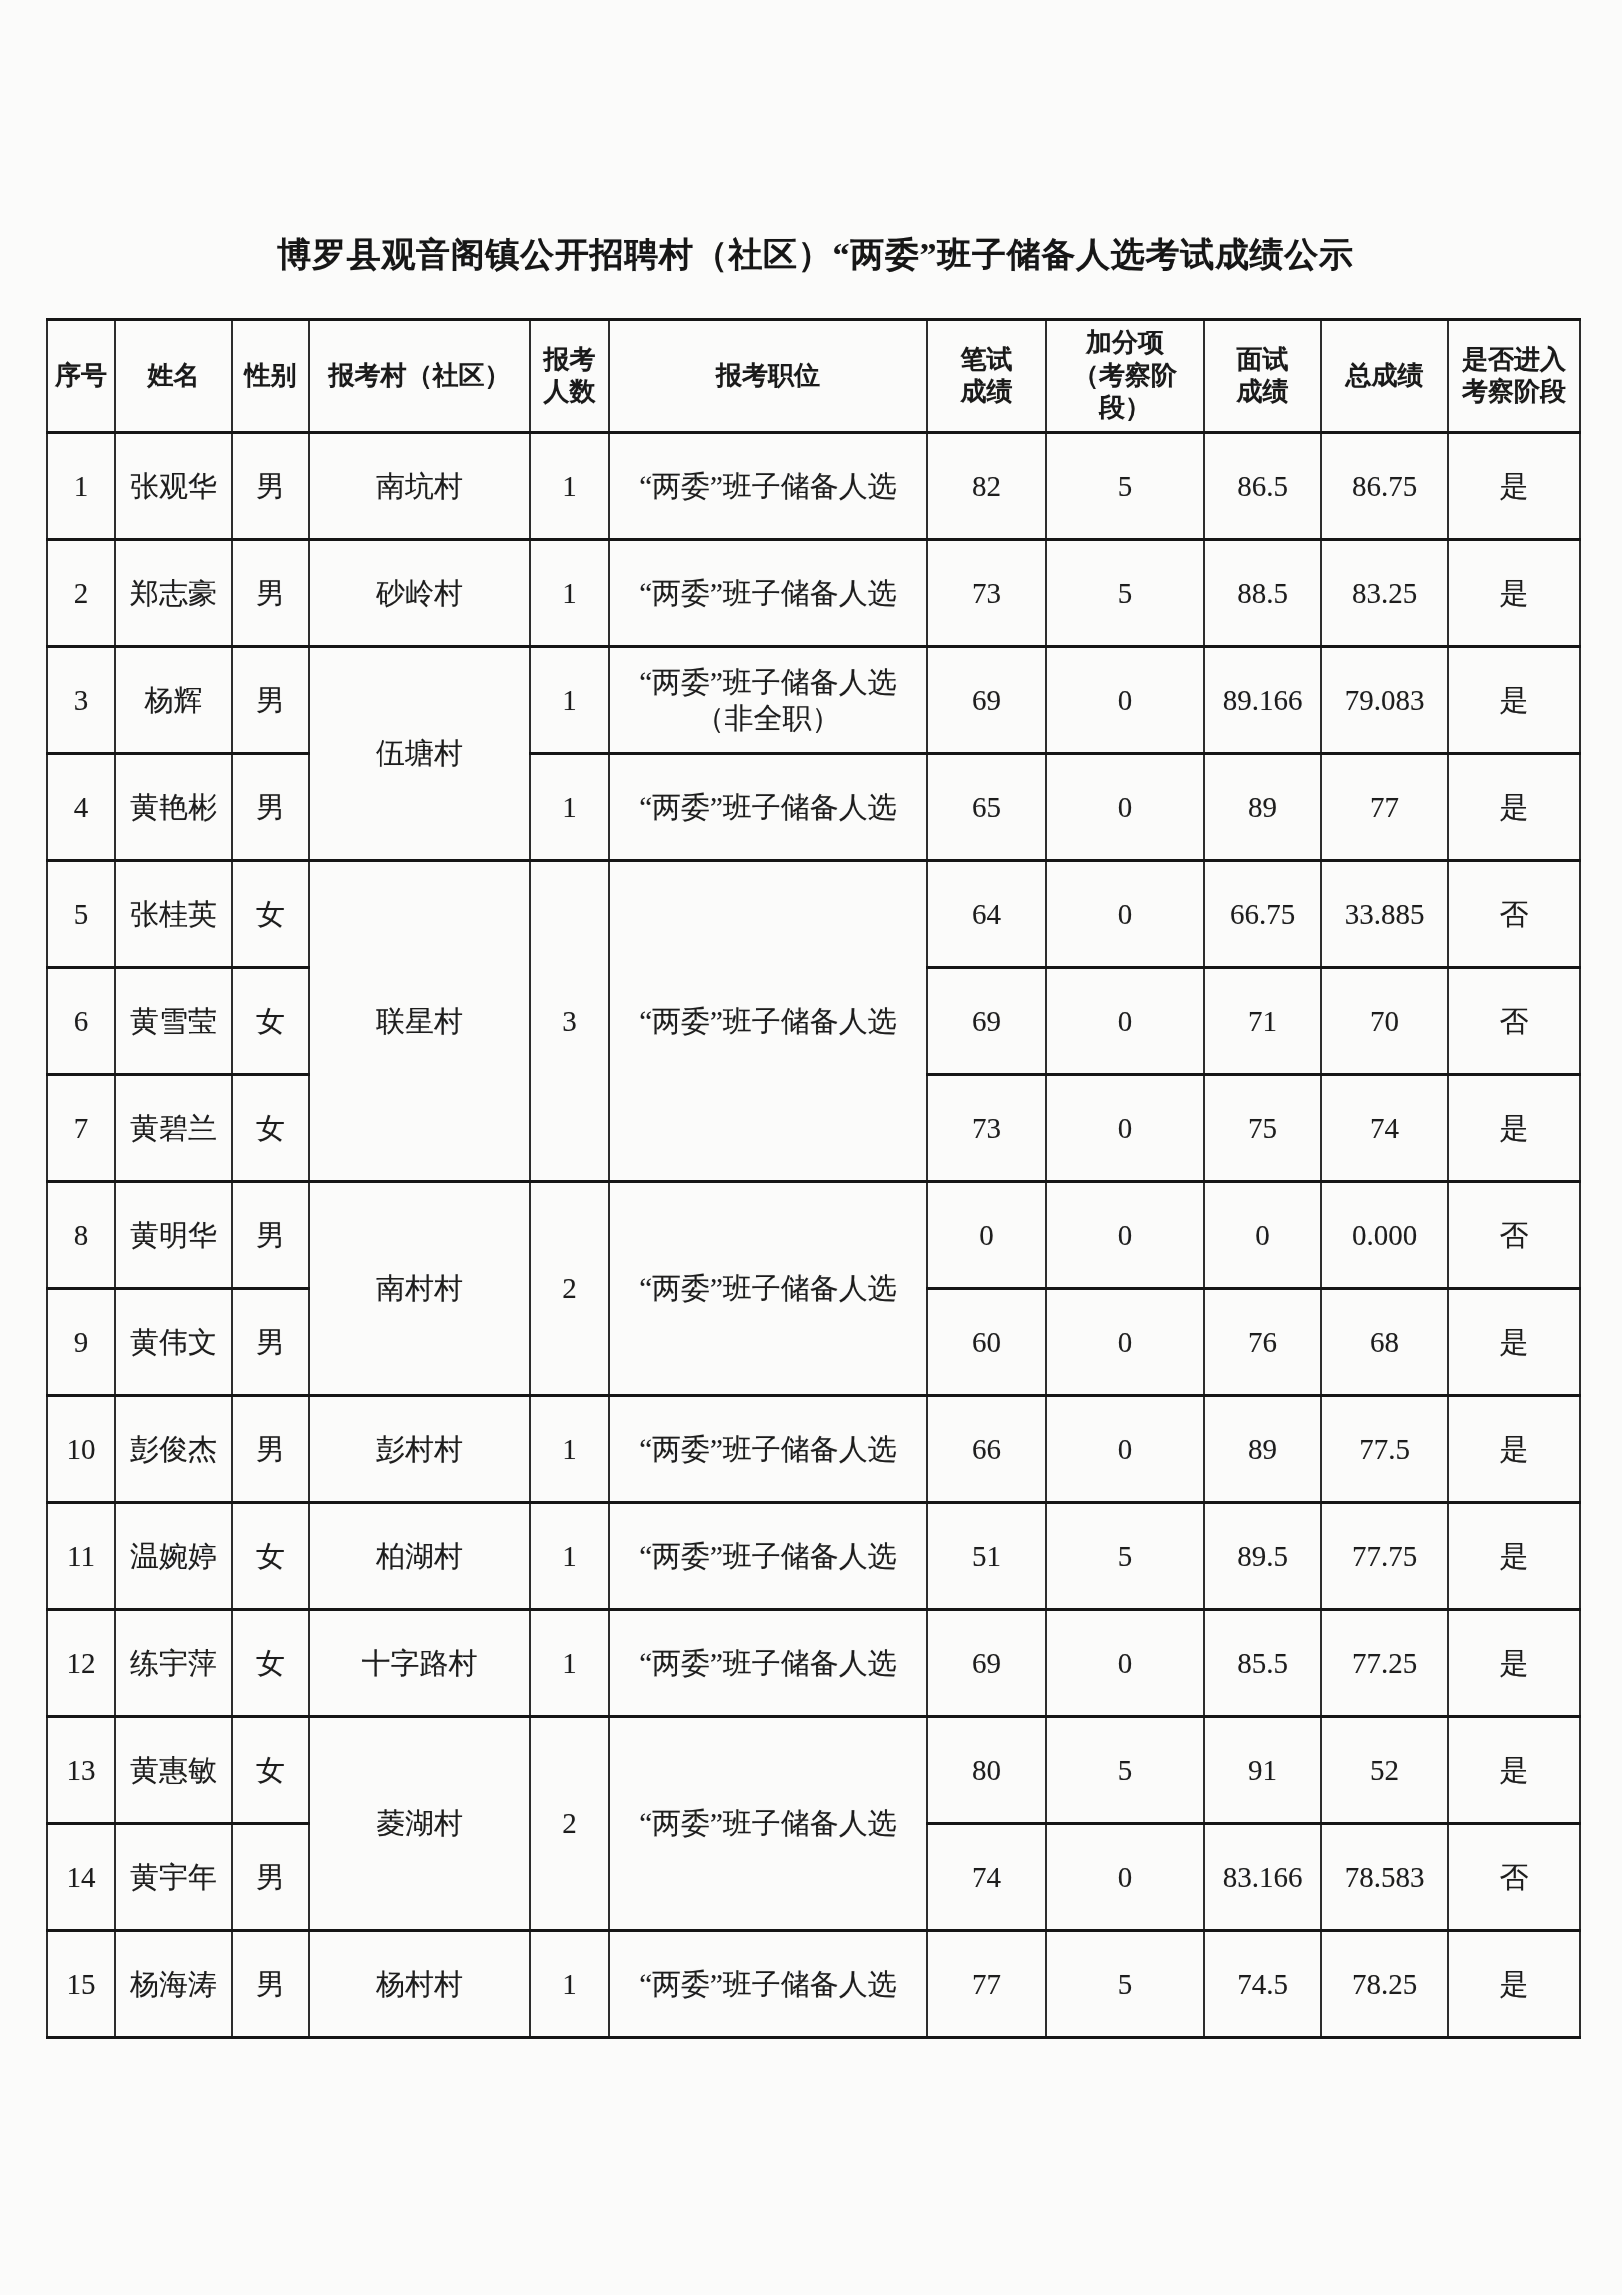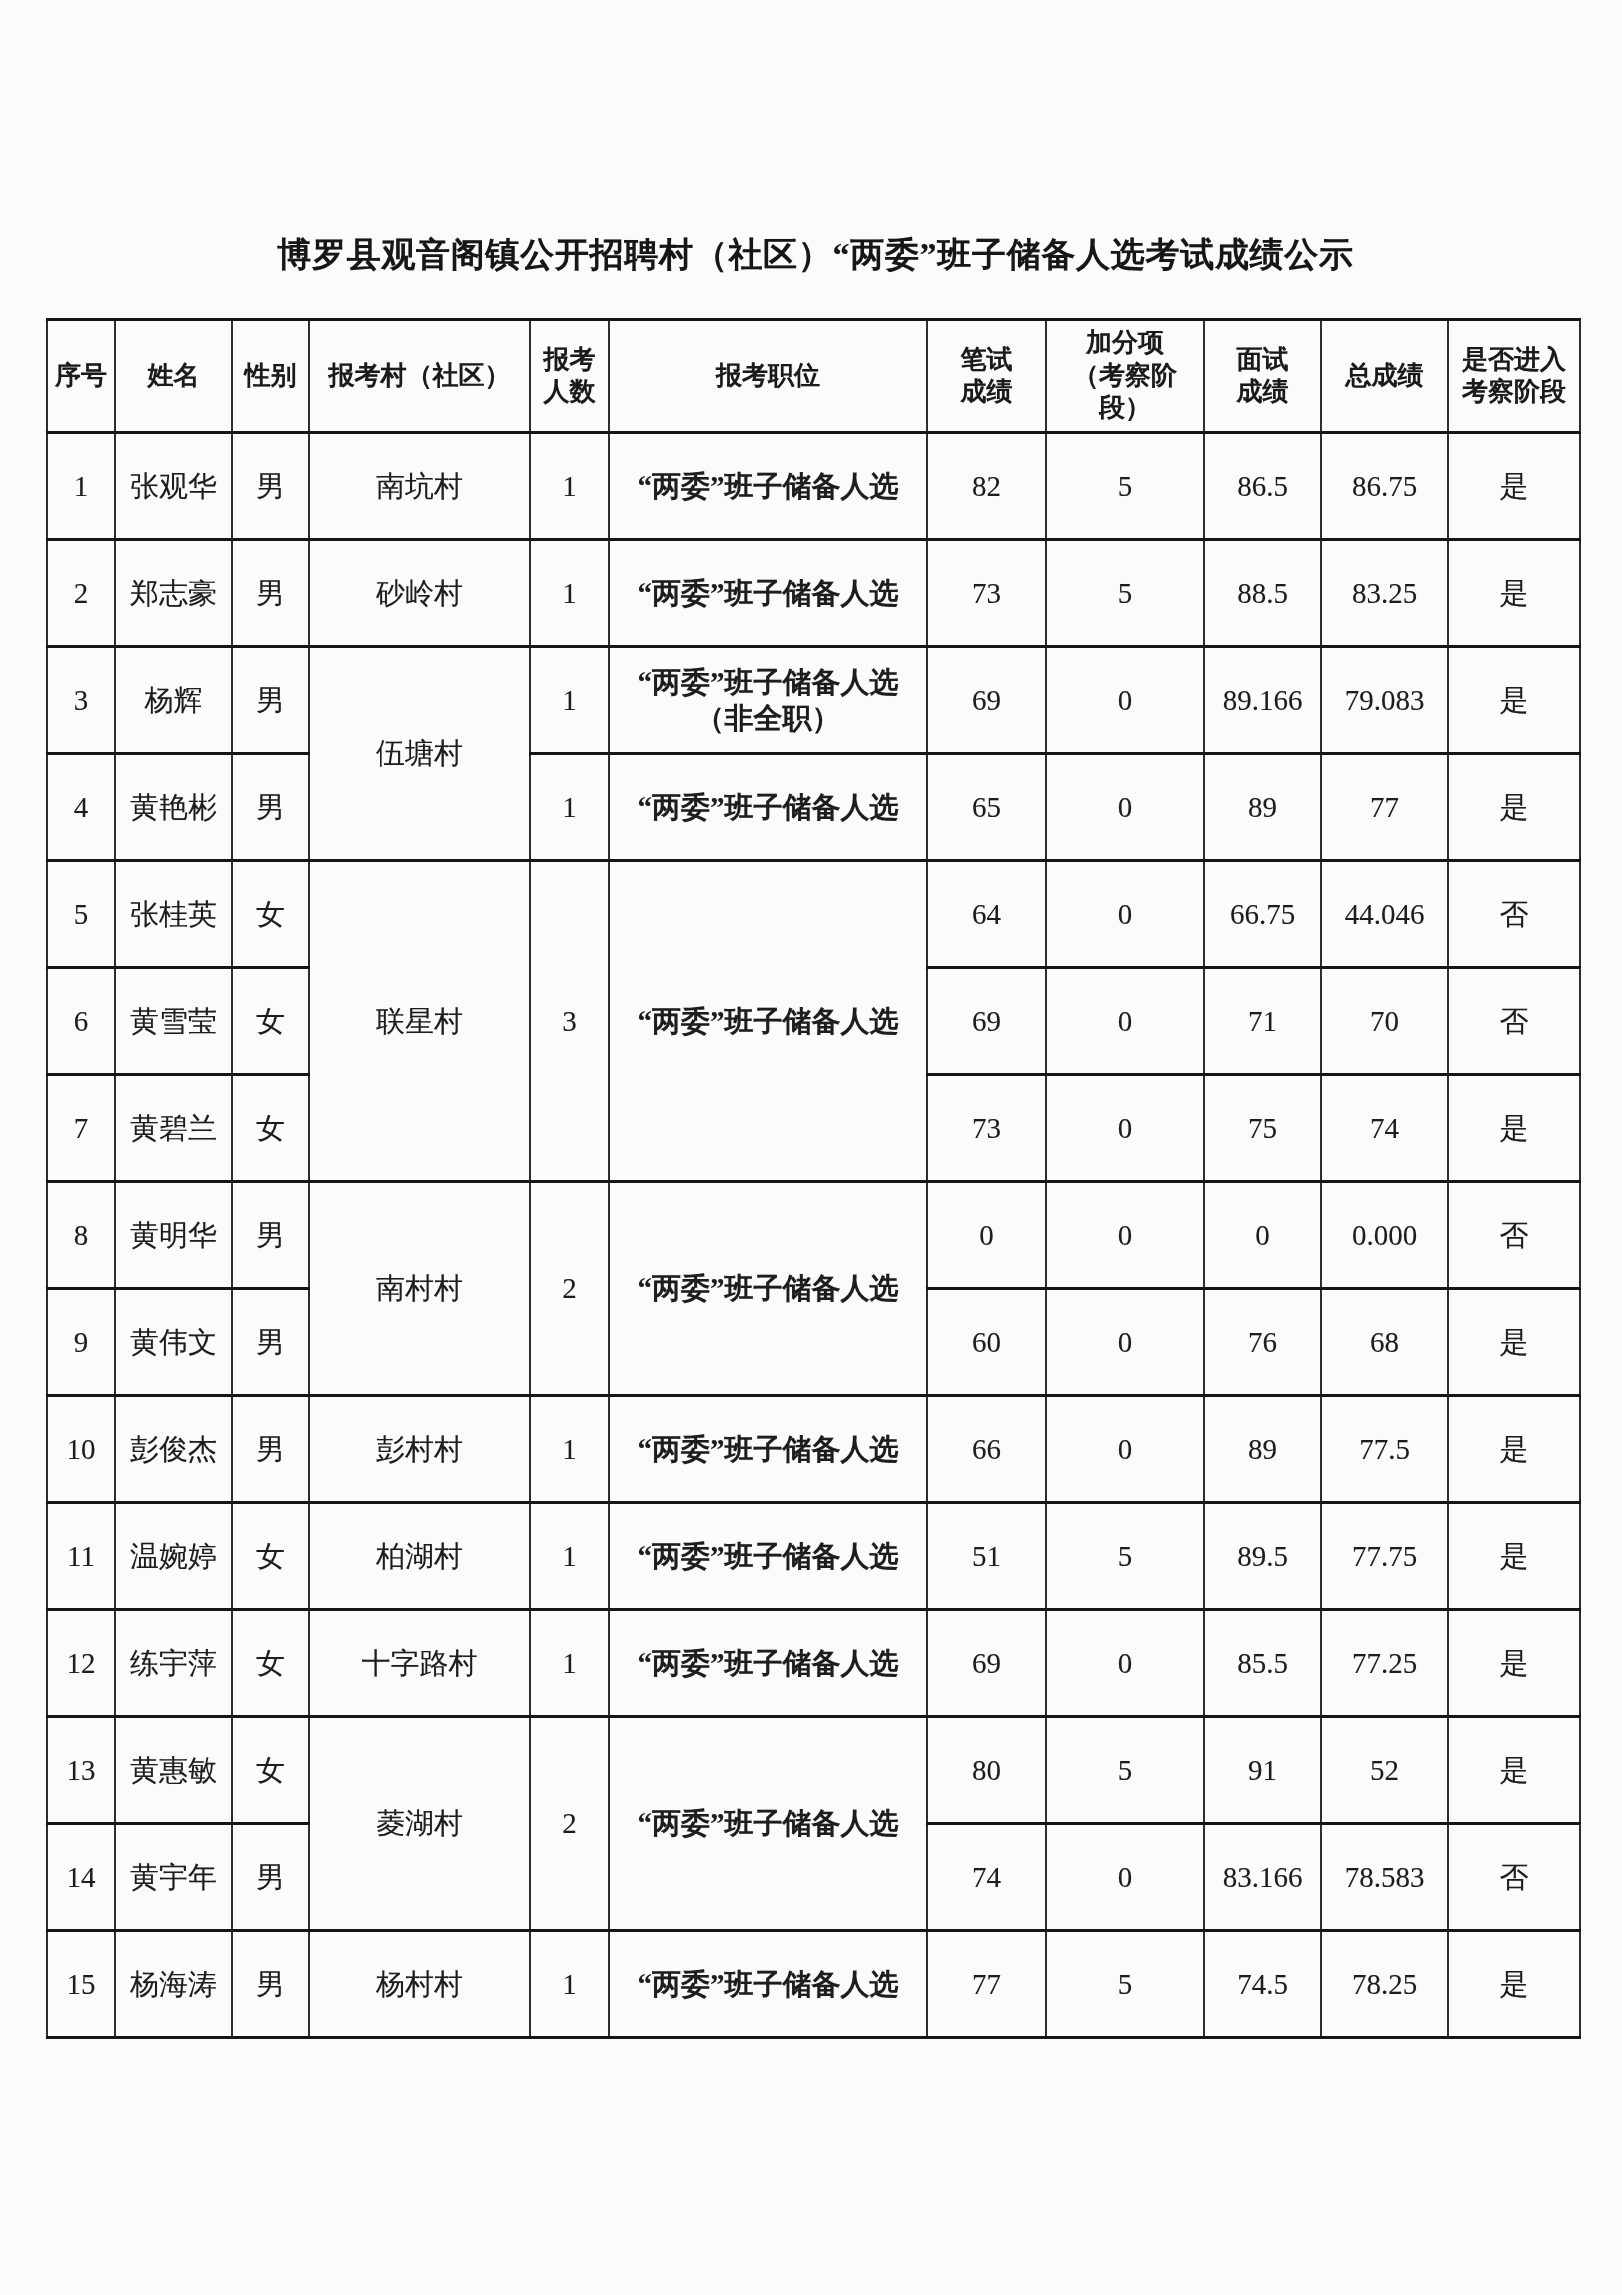--- a/index.html
+++ b/index.html
@@ -35,21 +35,21 @@
     overflow:hidden;
     text-shadow:0 0 0.7px rgba(25,25,25,0.30);
   }
   .score-table thead tr { height:113px; }
   .score-table tbody tr { height:107px; }
   .score-table th {
     font-size:26px; font-weight:bold; line-height:1.25;
     white-space:pre-line; color:#1a1a1a;
   }
   .score-table td { font-size:29px; line-height:1.25; color:#1d1d1d; }
-  td.pos span { display:block;font-weight:bold; }
+  td.pos span { display:block; }
 </style>
 </head>
 <body>
 
 <div class="page">
 
   <h1 class="doc-title">博罗县观音阁镇公开招聘村（社区）“两委”班子储备人选考试成绩公示</h1>
 
   <table class="score-table">
     <colgroup>
@@ -151,21 +151,21 @@
         <td>张桂英</td>
         <td>女</td>
         <td rowspan="3">联星村</td>
         <td rowspan="3">3</td>
         <td rowspan="3" class="pos">
             <span>“两委”班子储备人选</span>
           </td>
         <td>64</td>
         <td>0</td>
         <td>66.75</td>
-        <td>44.046</td>
+        <td>33.885</td>
         <td>否</td>
       </tr>
       <tr>
         <td>6</td>
         <td>黄雪莹</td>
         <td>女</td>
         <td>69</td>
         <td>0</td>
         <td>71</td>
         <td>70</td>

